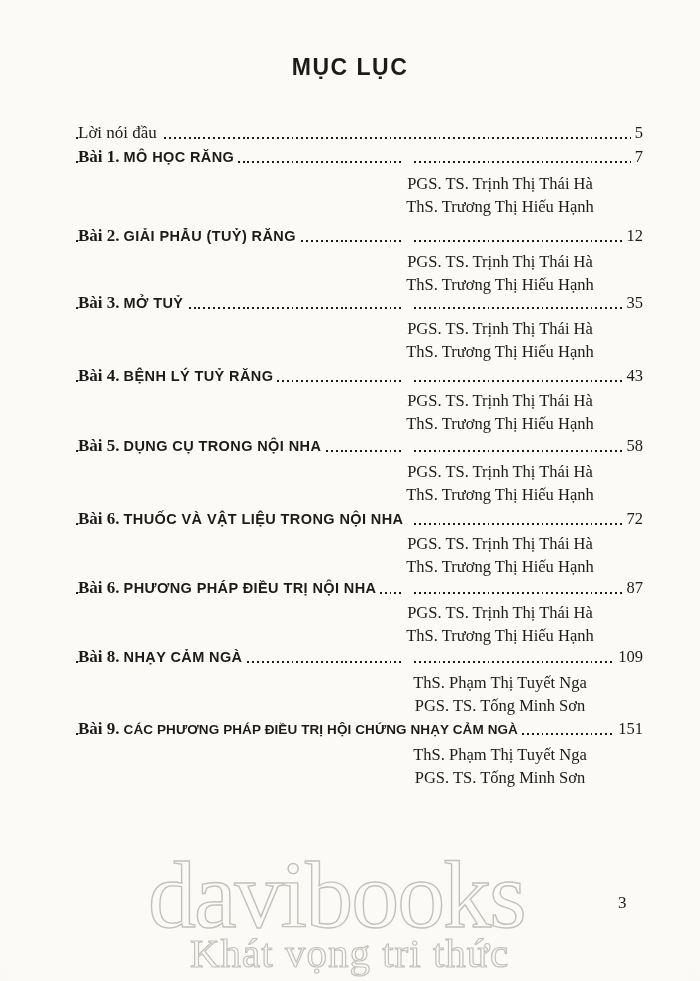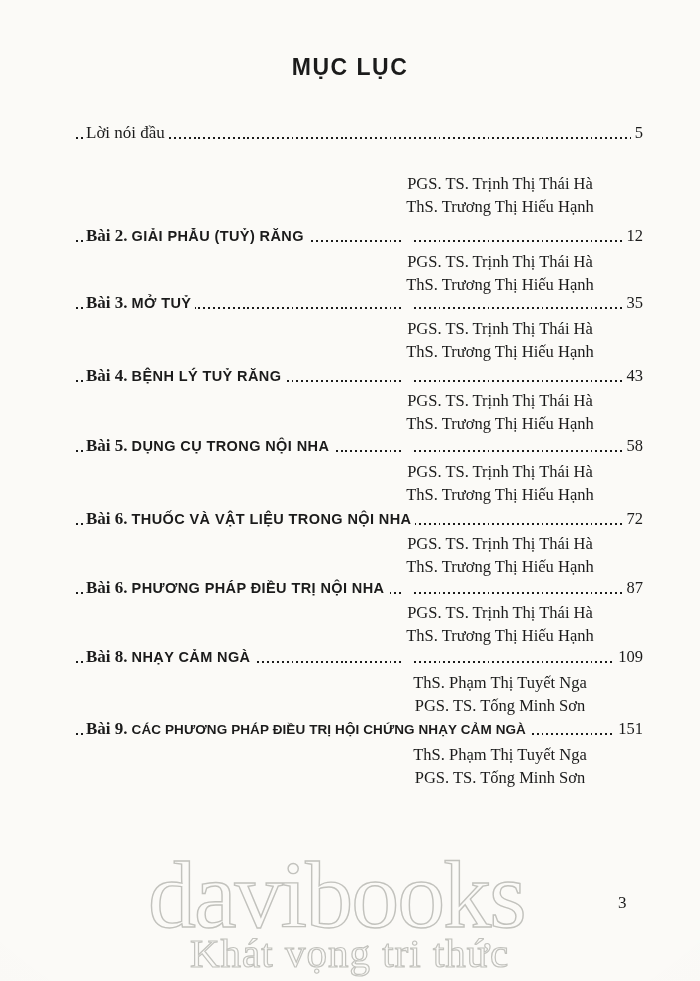--- a/index.html
+++ b/index.html
@@ -29,21 +29,21 @@
   }
   .toc-row::before{ 
     content:"";position:absolute;left:2px;right:2px;bottom:3px;height:2.4px;
     background:repeating-linear-gradient(90deg, var(--ink) 0 1.9px, transparent 1.9px 4.9px);
   }
   .leader-gap{
     position:absolute;left:327px;bottom:0;width:10px;height:10px;
     background:var(--paper);
   }
   .entry-label{
-    position:absolute;left:12px;top:0;background:var(--paper);padding-right:4px;
+    position:absolute;left:4px;top:0;background:var(--paper);padding-right:4px;
   }
   .prefix{font-weight:700;}
   .upper{
     font-family:"Liberation Sans","DejaVu Sans",sans-serif;
     font-weight:700;font-size:14.5px;letter-spacing:0.4px;margin-left:4px;
   }
   .tight .upper{font-size:13.5px;letter-spacing:0.1px;}
   .entry-page{
     position:absolute;right:0;top:0;background:var(--paper);padding-left:4px;
     font-size:16.5px;
@@ -70,20 +70,25 @@
 <div class="page">
 
   <h1 class="page-title">MỤC LỤC</h1>
 
   <div class="toc-row no-gap" style="top:123px">
 
     <span class="entry-label">Lời nói đầu</span>
     <span class="entry-page">5</span>
   </div>
 
+  <div class="toc-row" style="top:147px">
+    <span class="leader-gap"></span>
+    <span class="entry-label"><span class="prefix">Bài 1.</span><span class="upper">MÔ HỌC RĂNG</span></span>
+    <span class="entry-page">7</span>
+  </div>
   <div class="authors" style="top:172px">
     <div>PGS. TS. Trịnh Thị Thái Hà</div>
     <div>ThS. Trương Thị Hiếu Hạnh</div>
   </div>
 
   <div class="toc-row" style="top:226px">
     <span class="leader-gap"></span>
     <span class="entry-label"><span class="prefix">Bài 2.</span><span class="upper">GIẢI PHẪU (TUỶ) RĂNG</span></span>
     <span class="entry-page">12</span>
   </div>

